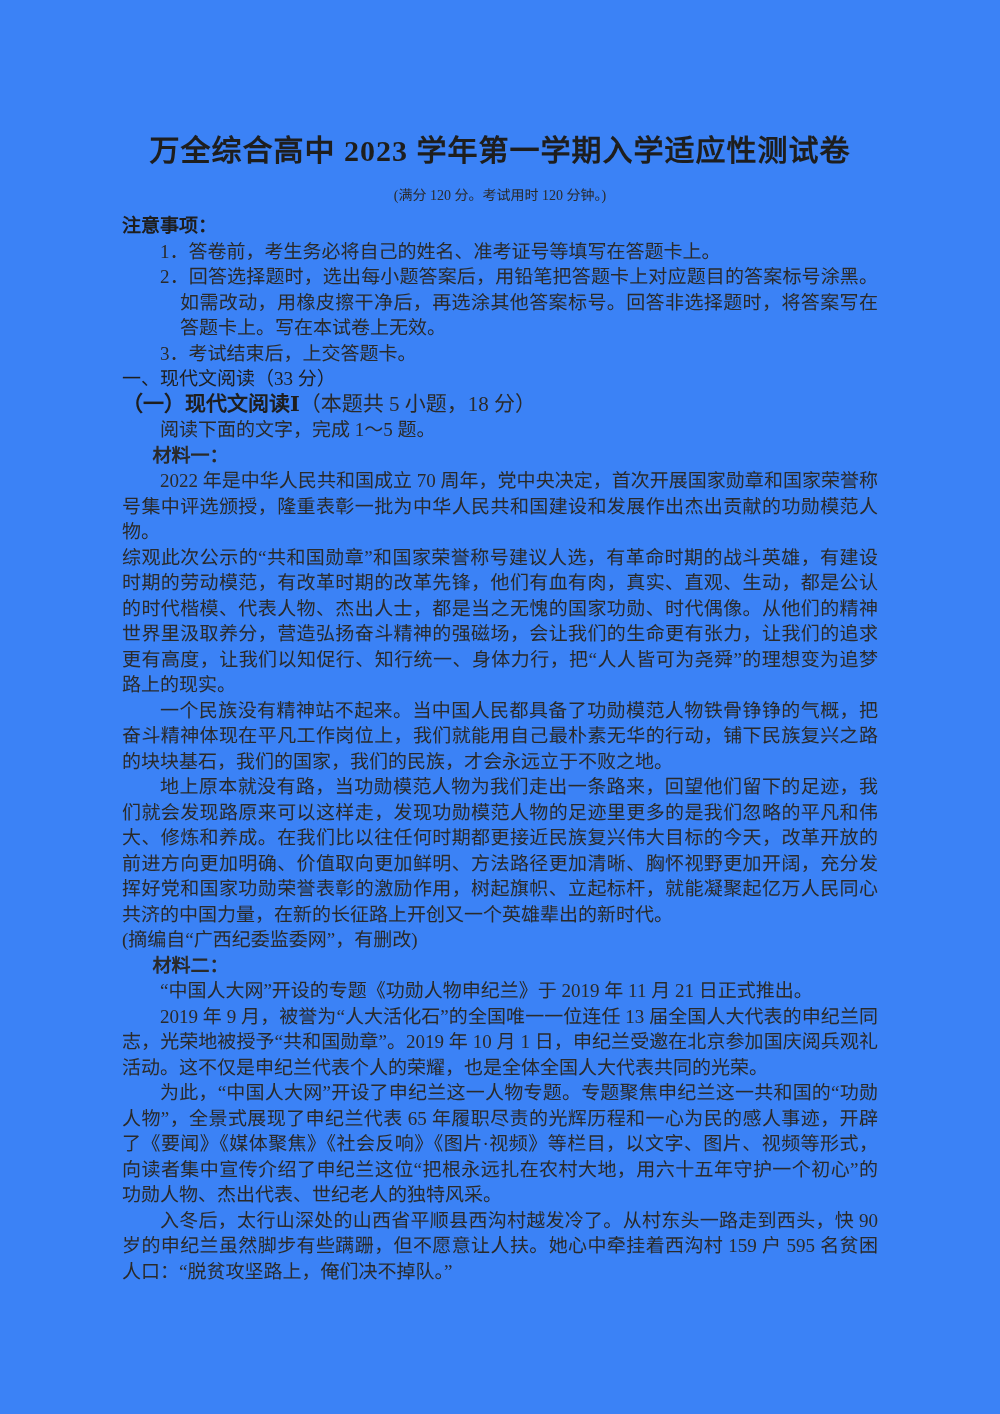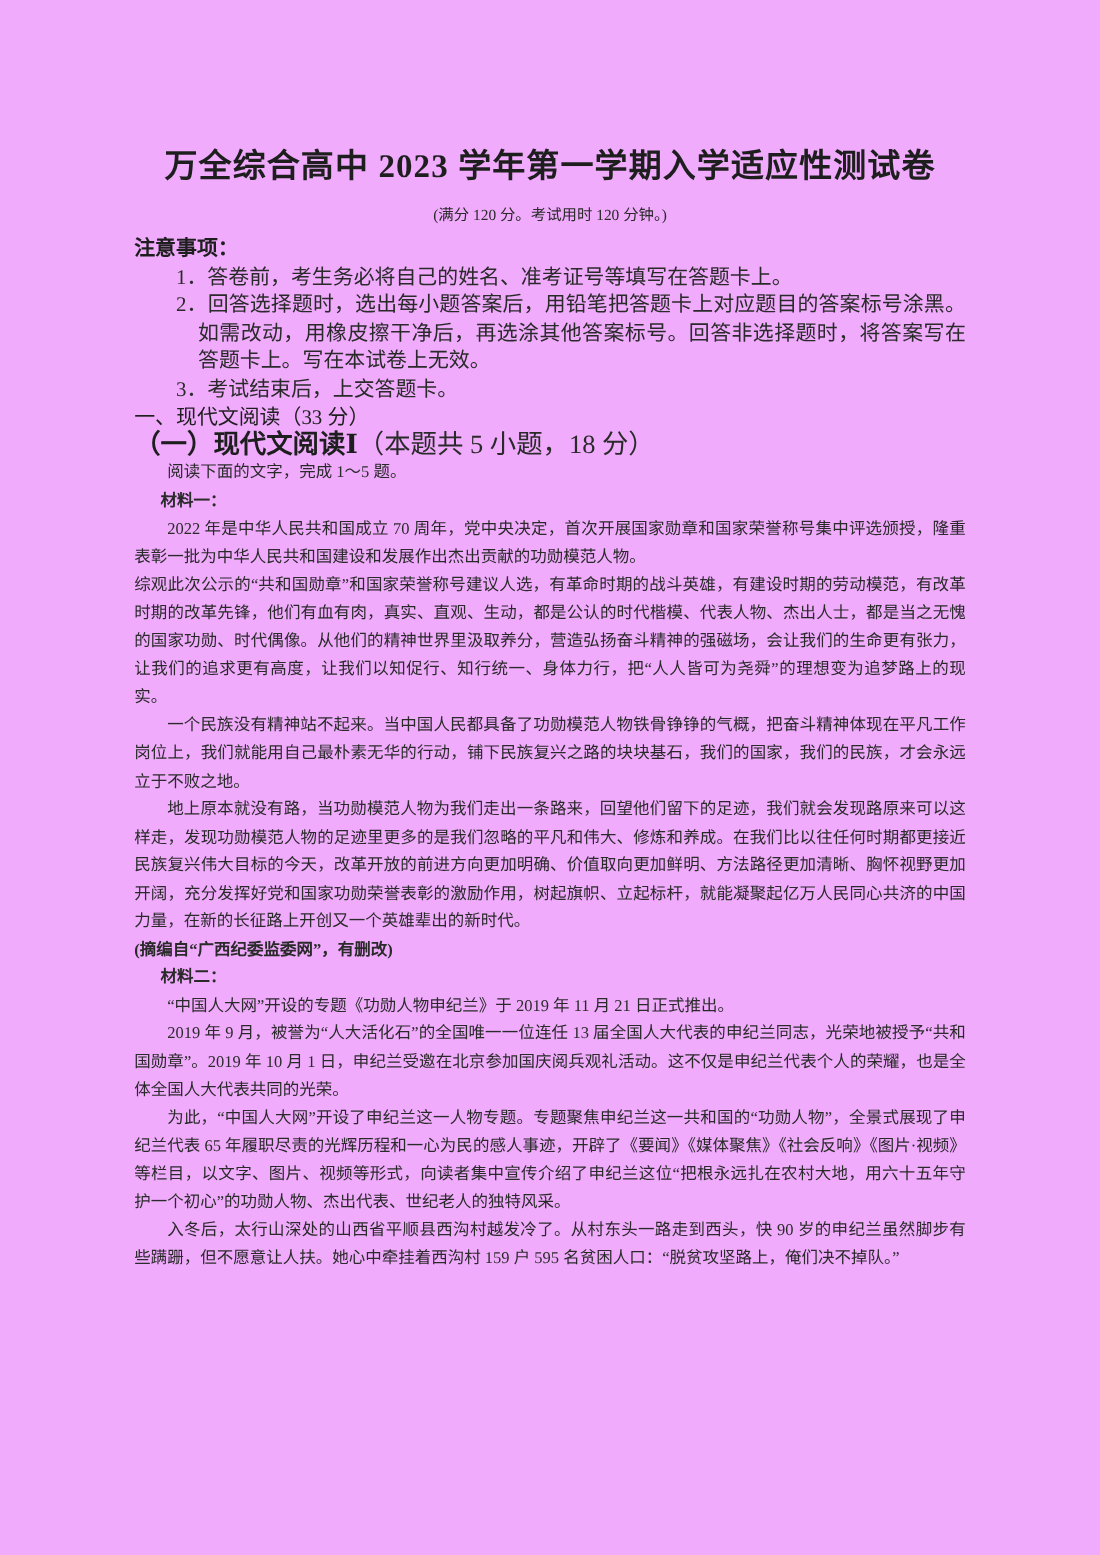--- a/index.html
+++ b/index.html
@@ -5,21 +5,21 @@
   html, body {
     margin: 0;
     padding: 0;
     background: #ffffff;
   }
   .page {
     position: relative;
     width: 1000px;
     height: 1414px;
     margin: 0 auto;
-    background: #f0abfc;
+    background: #3b82f6;
     color: #222222;
     font-family: "Liberation Serif", "DejaVu Serif", serif;
     box-sizing: border-box;
     padding: 126px 122px 40px 122px;
     overflow: hidden;
   }
   .paper-title {
     margin: 0 0 14px 0;
     text-align: center;
     font-size: 30px;
@@ -55,45 +55,44 @@
     text-indent: -20px;
     color: #2a2a2a;
   }
   .section-heading {
     font-size: 19px;
     font-weight: 400;
     line-height: 25.5px;
     color: #1e1e1e;
   }
   .subsection-heading {
-    font-size: 24px;
+    font-size: 21px;
     line-height: 25.5px;
     color: #2a2a2a;
   }
   .subsection-heading .bold {
     font-weight: 700;
     color: #1e1e1e;
   }
   .body-text p {
     margin: 0;
-    font-size: 15px;
+    font-size: 19px;
     line-height: 25.5px;
     text-align: justify;
     color: #2a2a2a;
   }
   .indent-2 { text-indent: 2em; }
   .material-label {
     font-weight: 700;
     text-indent: 1.6em;
     color: #1e1e1e;
   }
   .attribution {
     text-align: right;
     text-indent: 0;
-    font-weight: bold;
   }
 </style>
 </head>
 <body>
 
 <div class="page">
 
   <h1 class="paper-title">万全综合高中 2023 学年第一学期入学适应性测试卷</h1>
   <div class="exam-info">(满分 120 分。考试用时 120 分钟。)</div>
 

